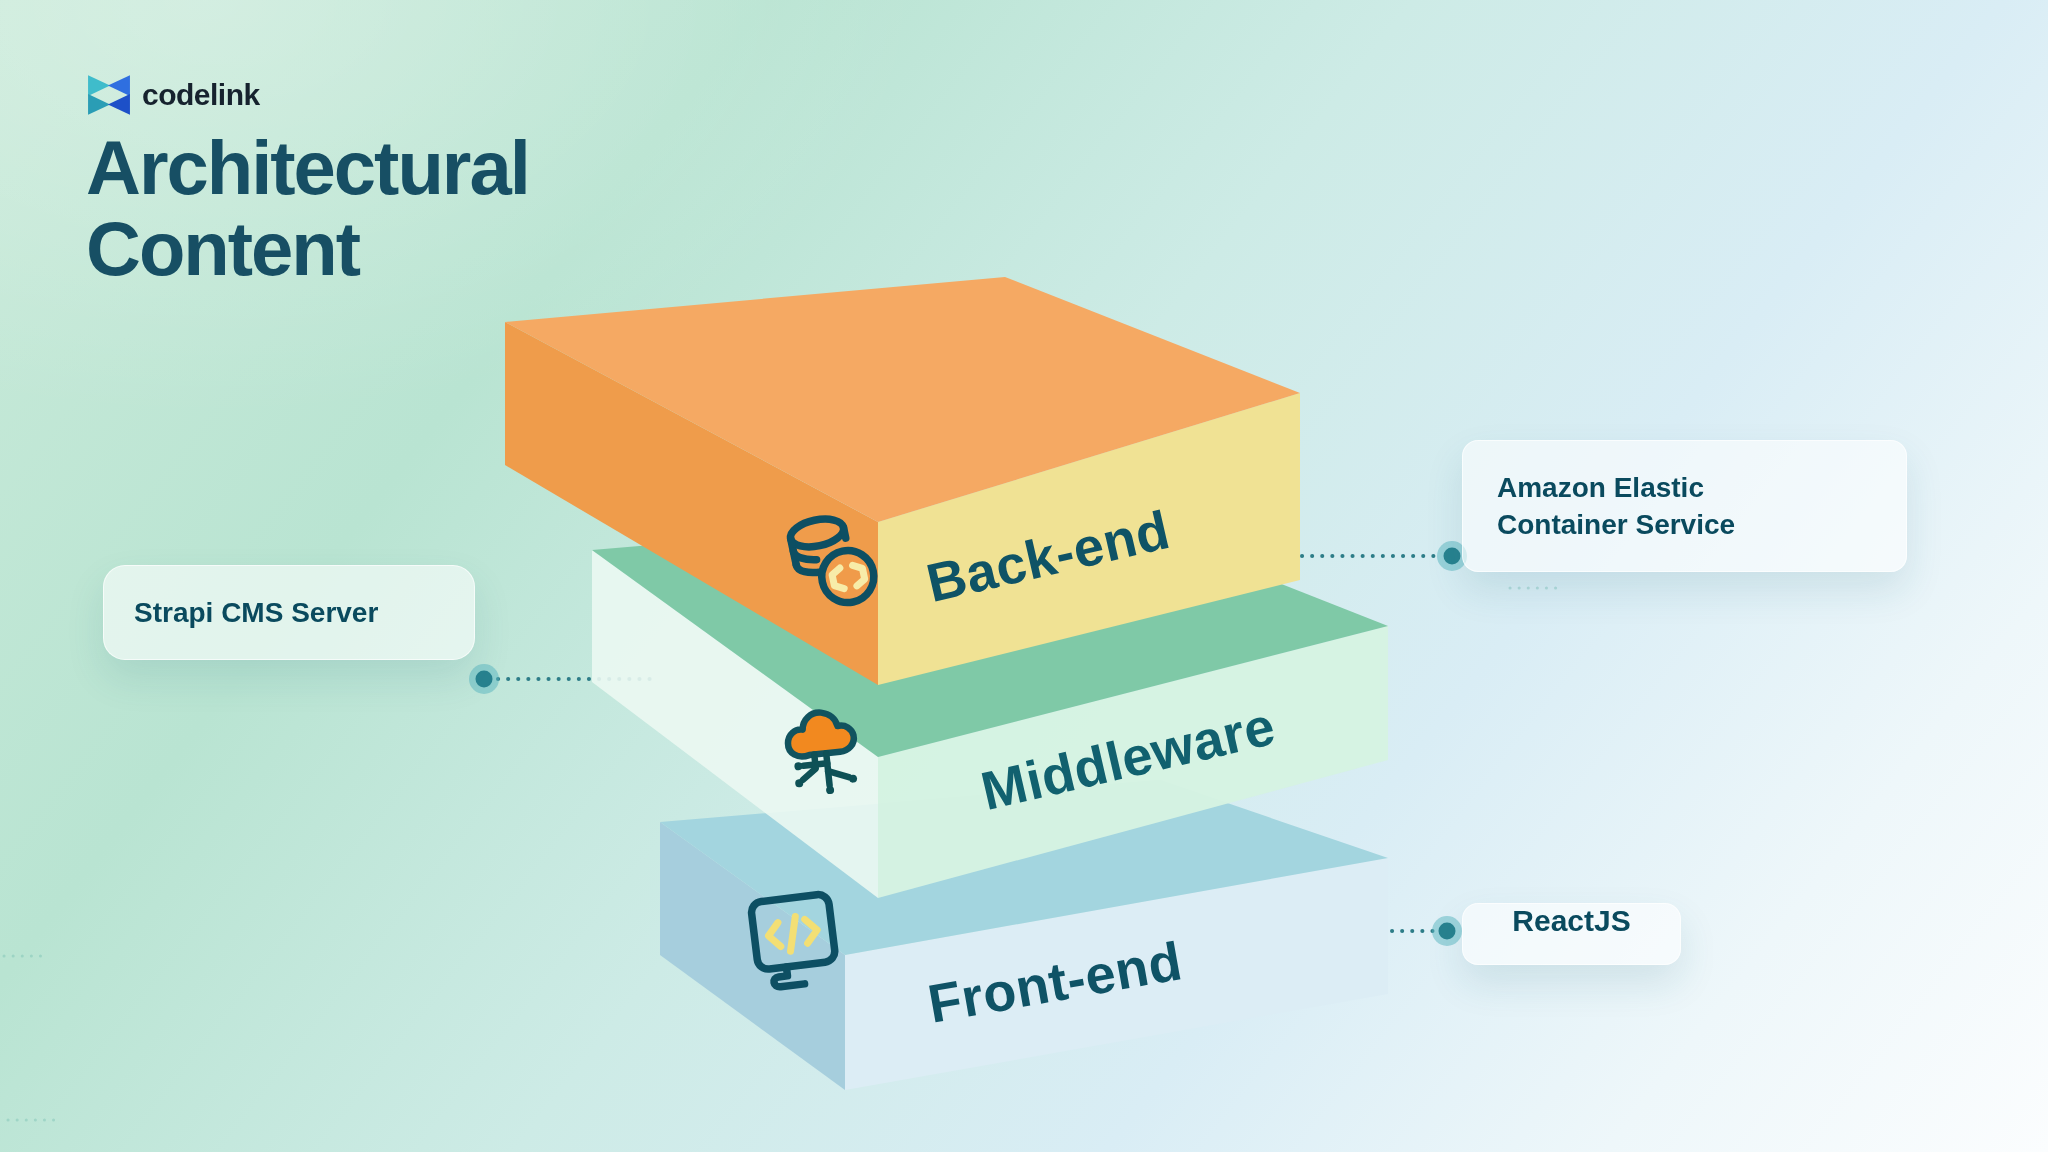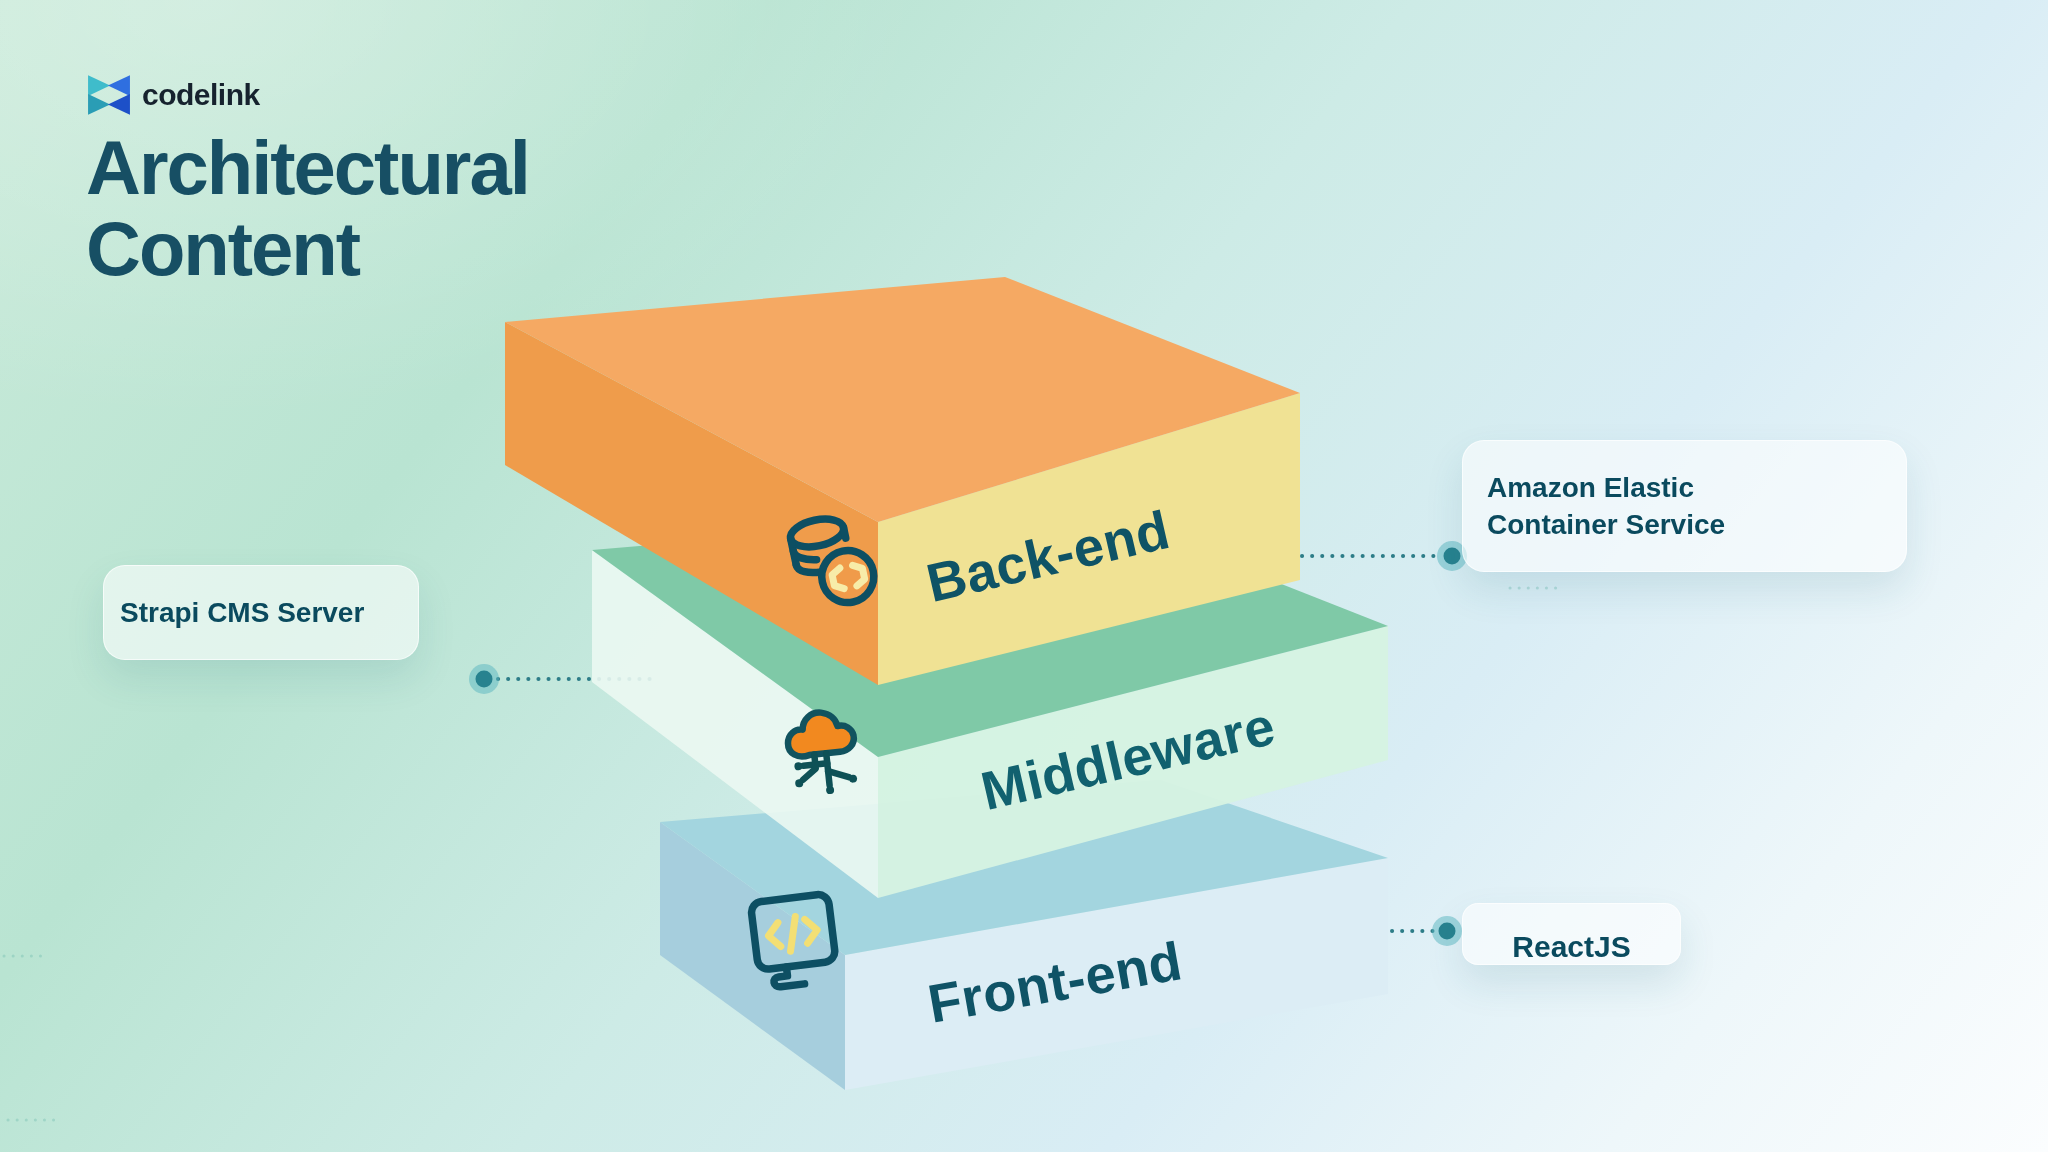--- a/index.html
+++ b/index.html
@@ -26,26 +26,26 @@
   .lbl-frontend  {left:1055px;top:982px;transform:translate(-50%,-50%) rotate(-10deg);color:#0f5366;}
   
   .card{
     background:rgba(255,255,255,0.58);
     border:1px solid rgba(255,255,255,0.65);
     border-radius:22px;
     box-shadow:0 18px 38px rgba(27,96,117,0.12);
     color:#176a75;
   }
   .card-title{font-weight:700;color:#0a4a5e;}
-  .card-left{left:103px;top:565px;width:316px;box-sizing:border-box;padding:28px 16px;}
+  .card-left{left:103px;top:565px;width:372px;box-sizing:border-box;padding:28px 30px;}
   .card-left .card-title,.card-left .card-body{font-size:28px;line-height:37px;}
-  .card-right{left:1462px;top:440px;width:445px;box-sizing:border-box;padding:28px 24px;}
+  .card-right{left:1462px;top:440px;width:445px;box-sizing:border-box;padding:28px 34px;border-radius:16px;}
   .card-right .card-title,.card-right .card-body{font-size:28px;line-height:37px;max-width:345px;}
   .card-react{left:1462px;top:903px;width:217px;height:60px;border-radius:16px;
-              display:flex;align-items:flex-end;justify-content:center;}
+              display:flex;align-items:flex-start;justify-content:center;}
   .card-react .card-title{font-size:30px;}
 </style>
 </head>
 <body>
 
 <div class="stage">
 
   <svg class="scene abs" width="2048" height="1152" viewBox="0 0 2048 1152">
 
     <g stroke="#69b8ab" stroke-width="3" stroke-linecap="round" stroke-dasharray="0.1 9" opacity="0.35">

